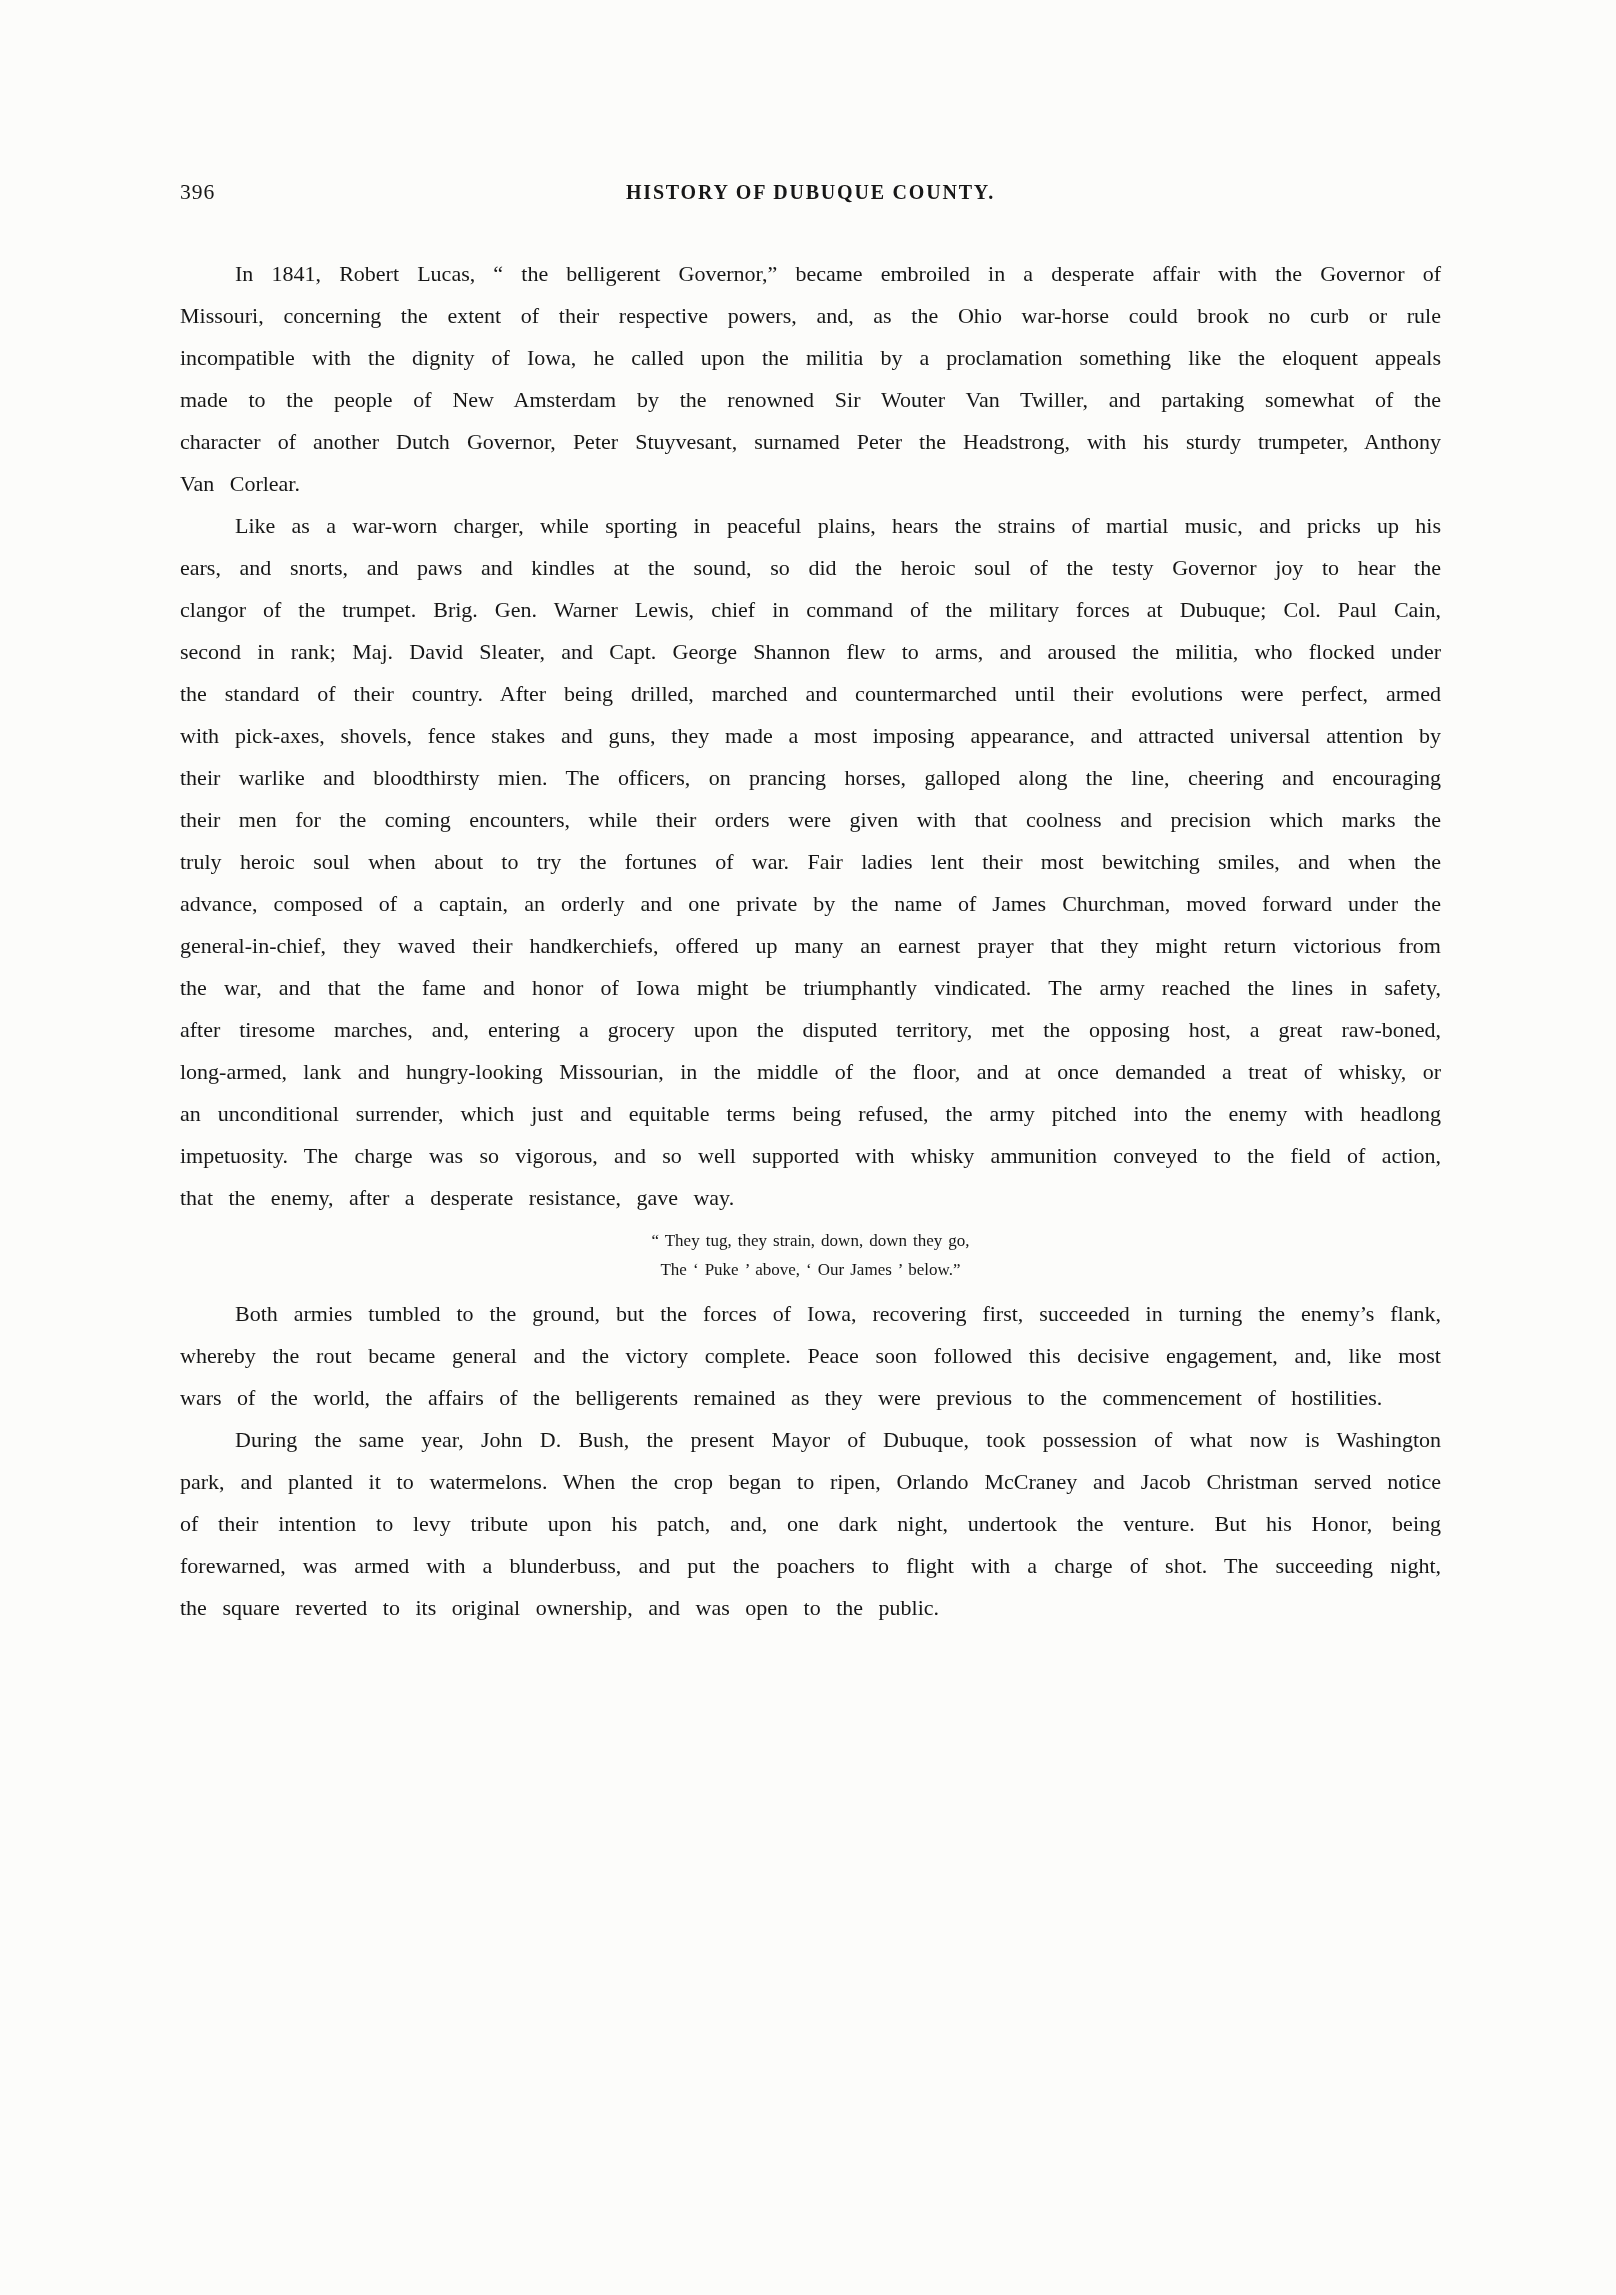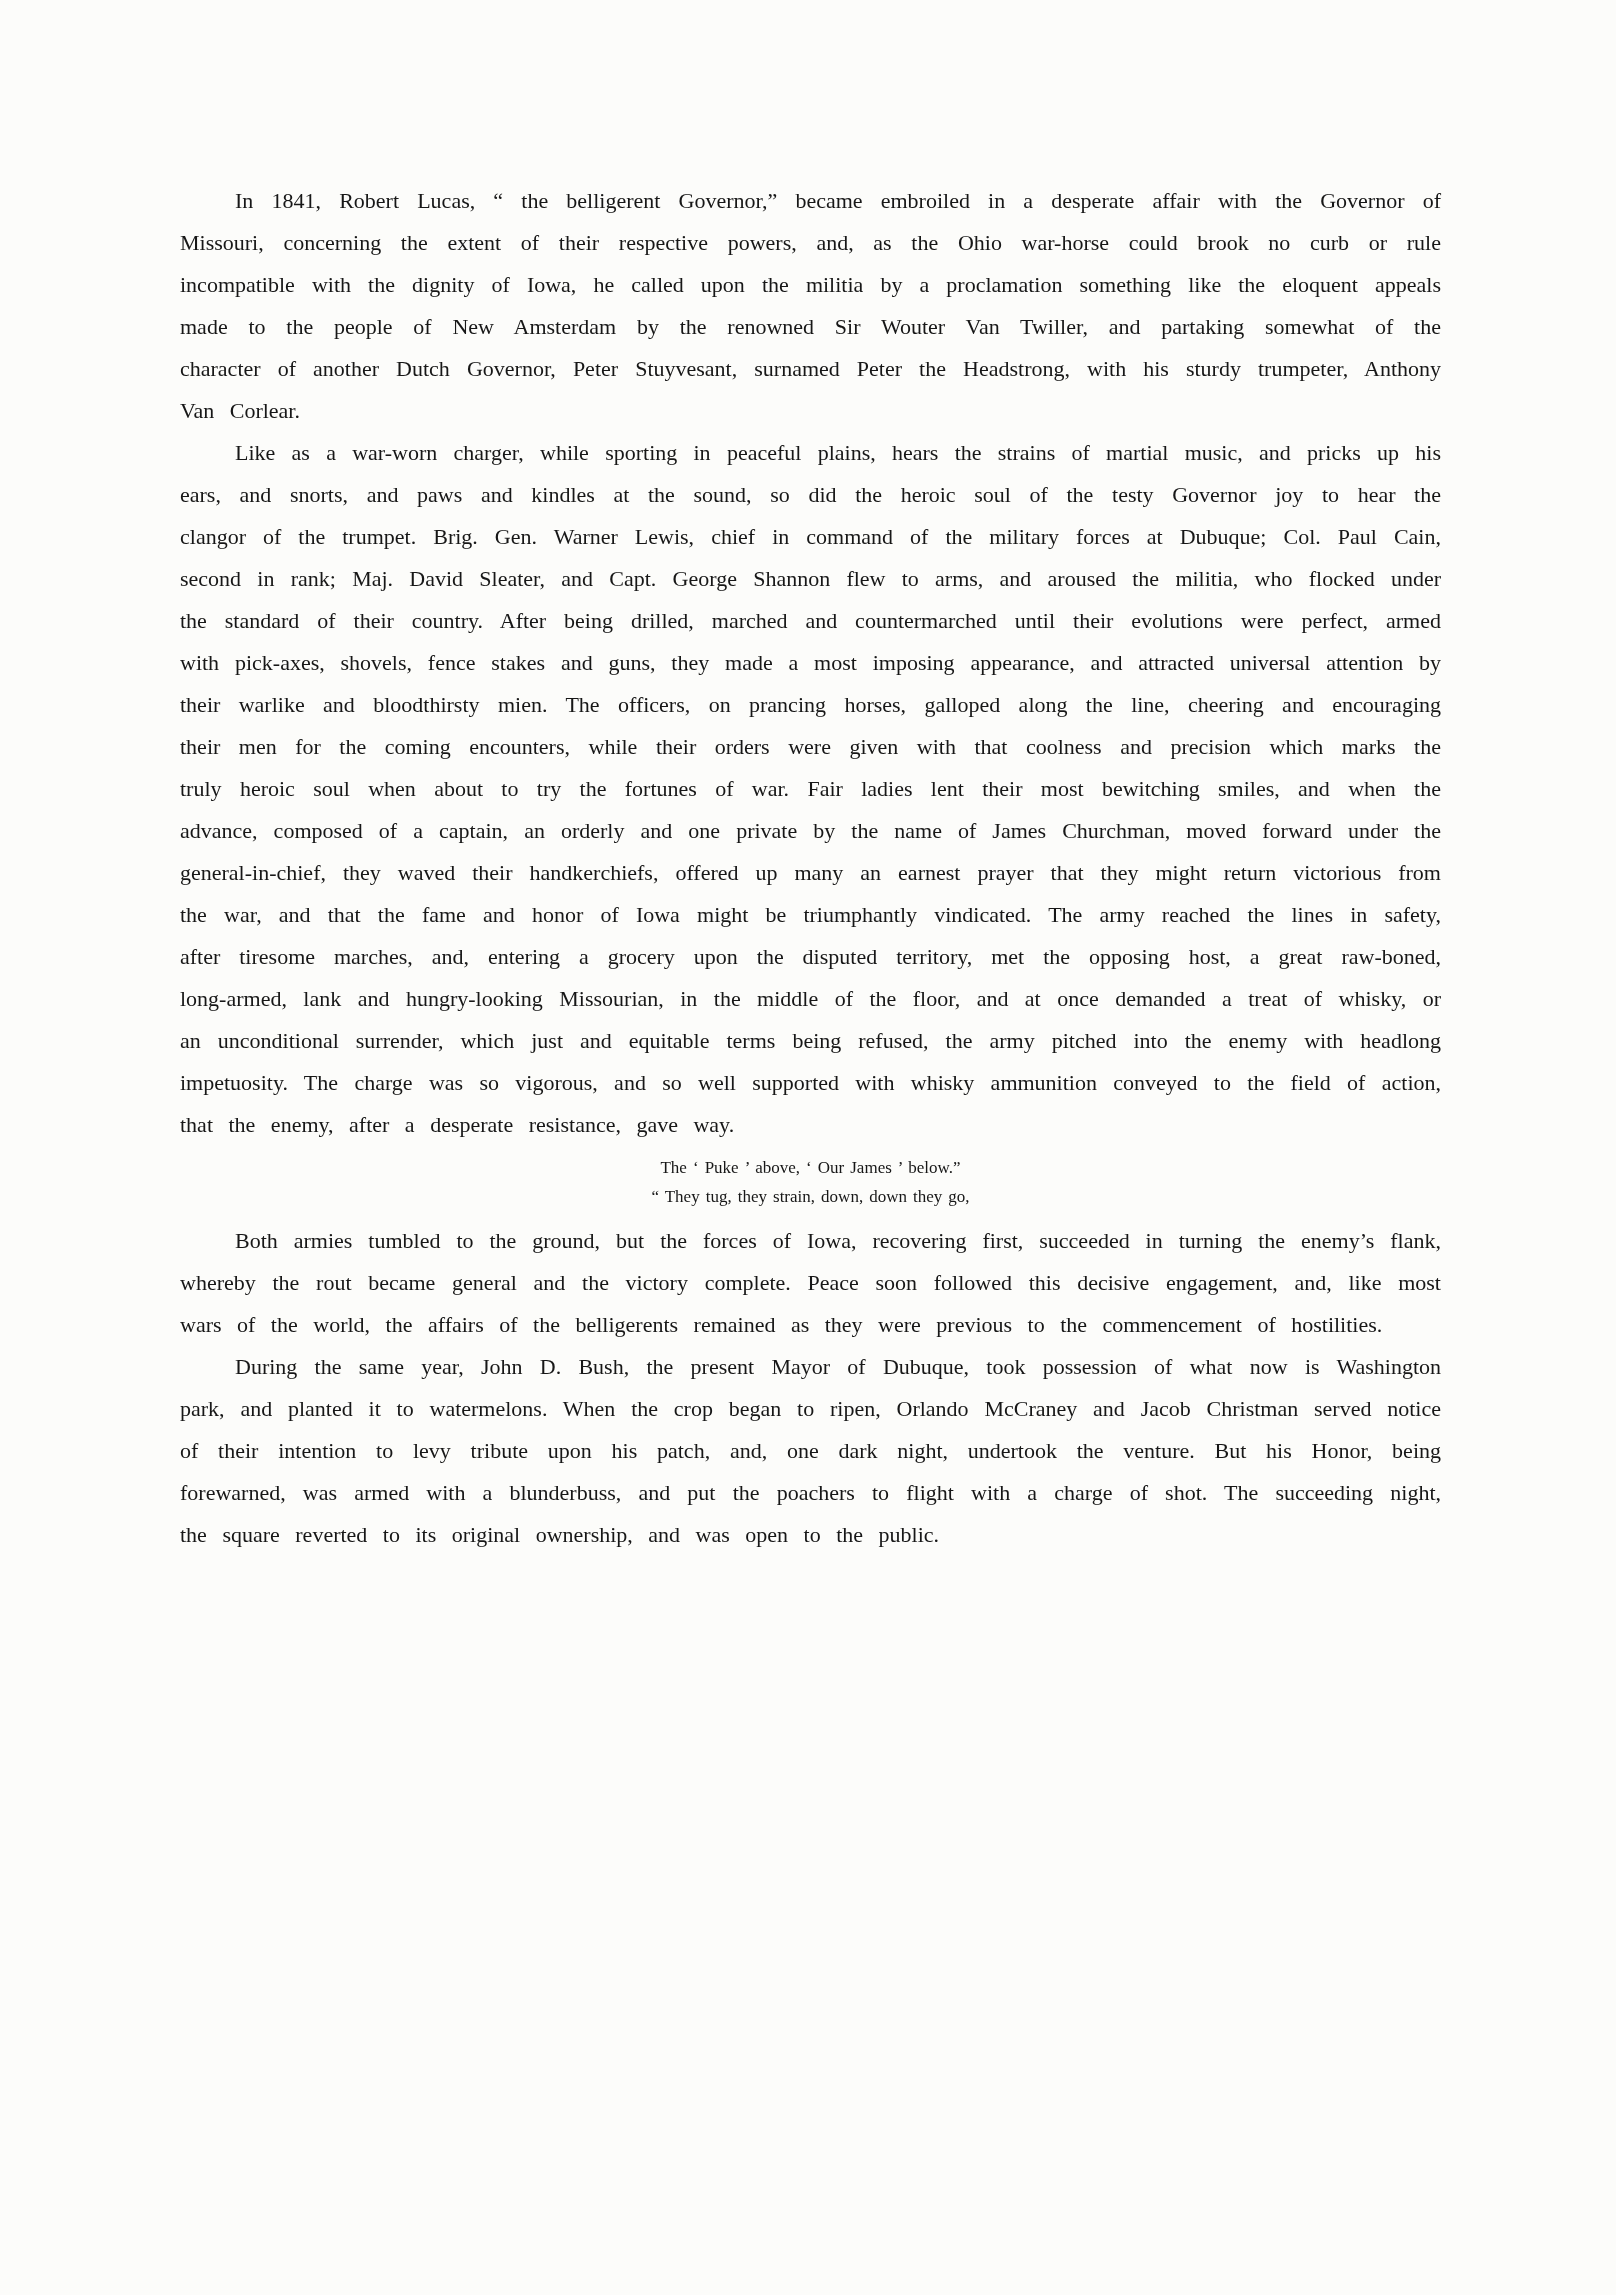--- a/index.html
+++ b/index.html
@@ -49,31 +49,36 @@
     word-spacing: 1.8px;
     padding: 7.3px 0 8.3px;
   }
   .verse-line { text-indent: 0; }
 </style>
 </head>
 <body>
 
 <div class="page">
 
+  <header class="page-header">
+    <span class="page-number">396</span>
+    <span class="running-title">HISTORY OF DUBUQUE COUNTY.</span>
+    <span class="header-spacer"></span>
+  </header>
 
   <main class="body-text">
 
 
     <p class="para">In 1841, Robert Lucas, “ the belligerent Governor,” became embroiled in a desperate affair with the Governor of Missouri, concerning the extent of their respective powers, and, as the Ohio war-horse could brook no curb or rule incompatible with the dignity of Iowa, he called upon the militia by a proclamation something like the eloquent appeals made to the people of New Amsterdam by the renowned Sir Wouter Van Twiller, and partaking somewhat of the character of another Dutch Governor, Peter Stuyvesant, surnamed Peter the Headstrong, with his sturdy trumpeter, Anthony Van Corlear.</p>
 
     <p class="para">Like as a war-worn charger, while sporting in peaceful plains, hears the strains of martial music, and pricks up his ears, and snorts, and paws and kindles at the sound, so did the heroic soul of the testy Governor joy to hear the clangor of the trumpet. Brig. Gen. Warner Lewis, chief in command of the military forces at Dubuque; Col. Paul Cain, second in rank; Maj. David Sleater, and Capt. George Shannon flew to arms, and aroused the militia, who flocked under the standard of their country. After being drilled, marched and countermarched until their evolutions were perfect, armed with pick-axes, shovels, fence stakes and guns, they made a most imposing appearance, and attracted universal attention by their warlike and bloodthirsty mien. The officers, on prancing horses, galloped along the line, cheering and encouraging their men for the coming encounters, while their orders were given with that coolness and precision which marks the truly heroic soul when about to try the fortunes of war. Fair ladies lent their most bewitching smiles, and when the advance, composed of a captain, an orderly and one private by the name of James Churchman, moved forward under the general-in-chief, they waved their handkerchiefs, offered up many an earnest prayer that they might return victorious from the war, and that the fame and honor of Iowa might be triumphantly vindicated. The army reached the lines in safety, after tiresome marches, and, entering a grocery upon the disputed territory, met the opposing host, a great raw-boned, long-armed, lank and hungry-looking Missourian, in the middle of the floor, and at once demanded a treat of whisky, or an unconditional surrender, which just and equitable terms being refused, the army pitched into the enemy with headlong impetuosity. The charge was so vigorous, and so well supported with whisky ammunition conveyed to the field of action, that the enemy, after a desperate resistance, gave way.</p>
 
     <div class="verse-quote">
+      <div class="verse-line">“ They tug, they strain, down, down they go,</div>
       <div class="verse-line">The ‘ Puke ’ above, ‘ Our James ’ below.”</div>
-      <div class="verse-line">“ They tug, they strain, down, down they go,</div>
     </div>
 
     <p class="para">Both armies tumbled to the ground, but the forces of Iowa, recovering first, succeeded in turning the enemy’s flank, whereby the rout became general and the victory complete. Peace soon followed this decisive engagement, and, like most wars of the world, the affairs of the belligerents remained as they were previous to the commencement of hostilities.</p>
 
     <p class="para">During the same year, John D. Bush, the present Mayor of Dubuque, took possession of what now is Washington park, and planted it to watermelons. When the crop began to ripen, Orlando McCraney and Jacob Christman served notice of their intention to levy tribute upon his patch, and, one dark night, undertook the venture. But his Honor, being forewarned, was armed with a blunderbuss, and put the poachers to flight with a charge of shot. The succeeding night, the square reverted to its original ownership, and was open to the public.</p>
 
   </main>
 
 </div>
 

